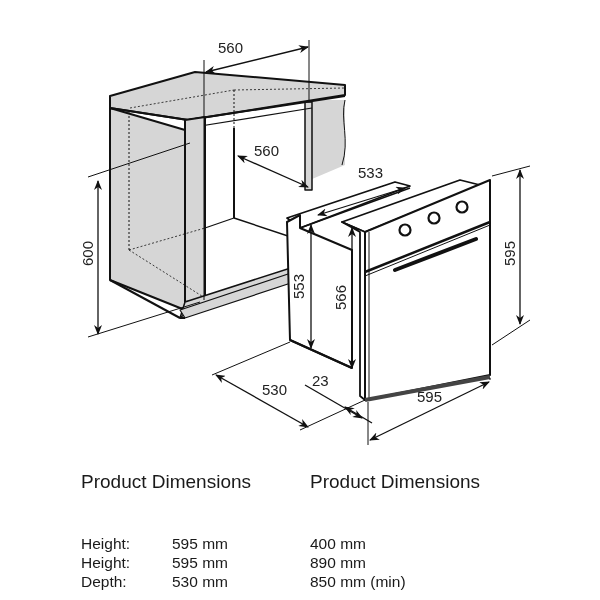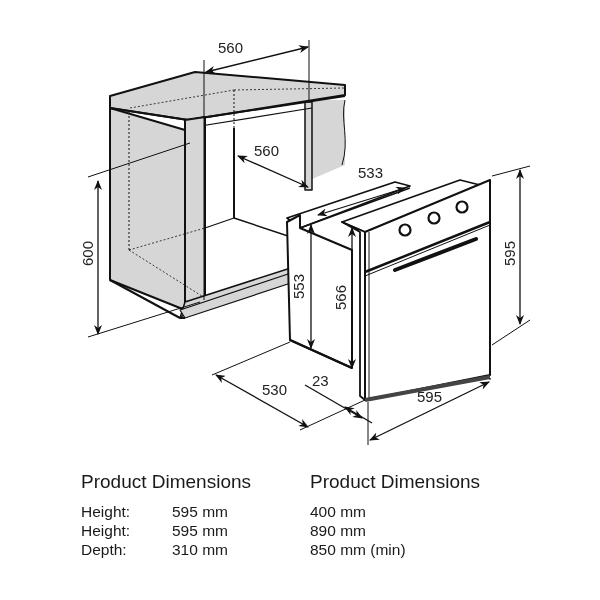--- a/index.html
+++ b/index.html
@@ -1,21 +1,21 @@
 <!DOCTYPE html>
 <html><head>
 <meta charset="utf-8">
 <style>
   html, body { margin:0; padding:0; background:#ffffff; }
   body { width:600px; height:600px; position:relative; overflow:hidden; font-family:"Liberation Sans", sans-serif; }
   #diagram { position:absolute; left:0; top:0; width:600px; height:600px; }
   .dimtext { font-family:"Liberation Sans", sans-serif; font-size:15px; fill:#222; }
   .specs { position:absolute; left:81px; top:462px; width:470px; color:#1a1a1a; }
   .hdr { position:absolute; top:9px; font-weight:normal; font-size:19px; }
-  .row { position:absolute; font-size:15.5px; line-height:18px; }
+  .row { position:absolute; font-size:15.5px; line-height:18px;margin-top:32px; }
 </style>
 </head>
 <body>
 
 <svg id="diagram" viewBox="0 0 600 600" xmlns="http://www.w3.org/2000/svg">
   <defs>
     <marker id="arr" markerWidth="10" markerHeight="8" refX="9" refY="4" orient="auto-start-reverse" markerUnits="userSpaceOnUse">
       <path d="M0,0 L10,4 L0,8 L3,4 Z" fill="#111"></path>
     </marker>
   </defs>
@@ -132,15 +132,15 @@
 
   <div class="row" style="top:41px;left:0">Height:</div>
   <div class="row" style="top:41px;left:91px">595 mm</div>
   <div class="row" style="top:41px;left:229px">400 mm</div>
 
   <div class="row" style="top:60px;left:0">Height:</div>
   <div class="row" style="top:60px;left:91px">595 mm</div>
   <div class="row" style="top:60px;left:229px">890 mm</div>
 
   <div class="row" style="top:79px;left:0">Depth:</div>
-  <div class="row" style="top:79px;left:91px">310 mm</div>
+  <div class="row" style="top:79px;left:91px">530 mm</div>
   <div class="row" style="top:79px;left:229px">850 mm (min)</div>
 </div>
 
 </body></html>

